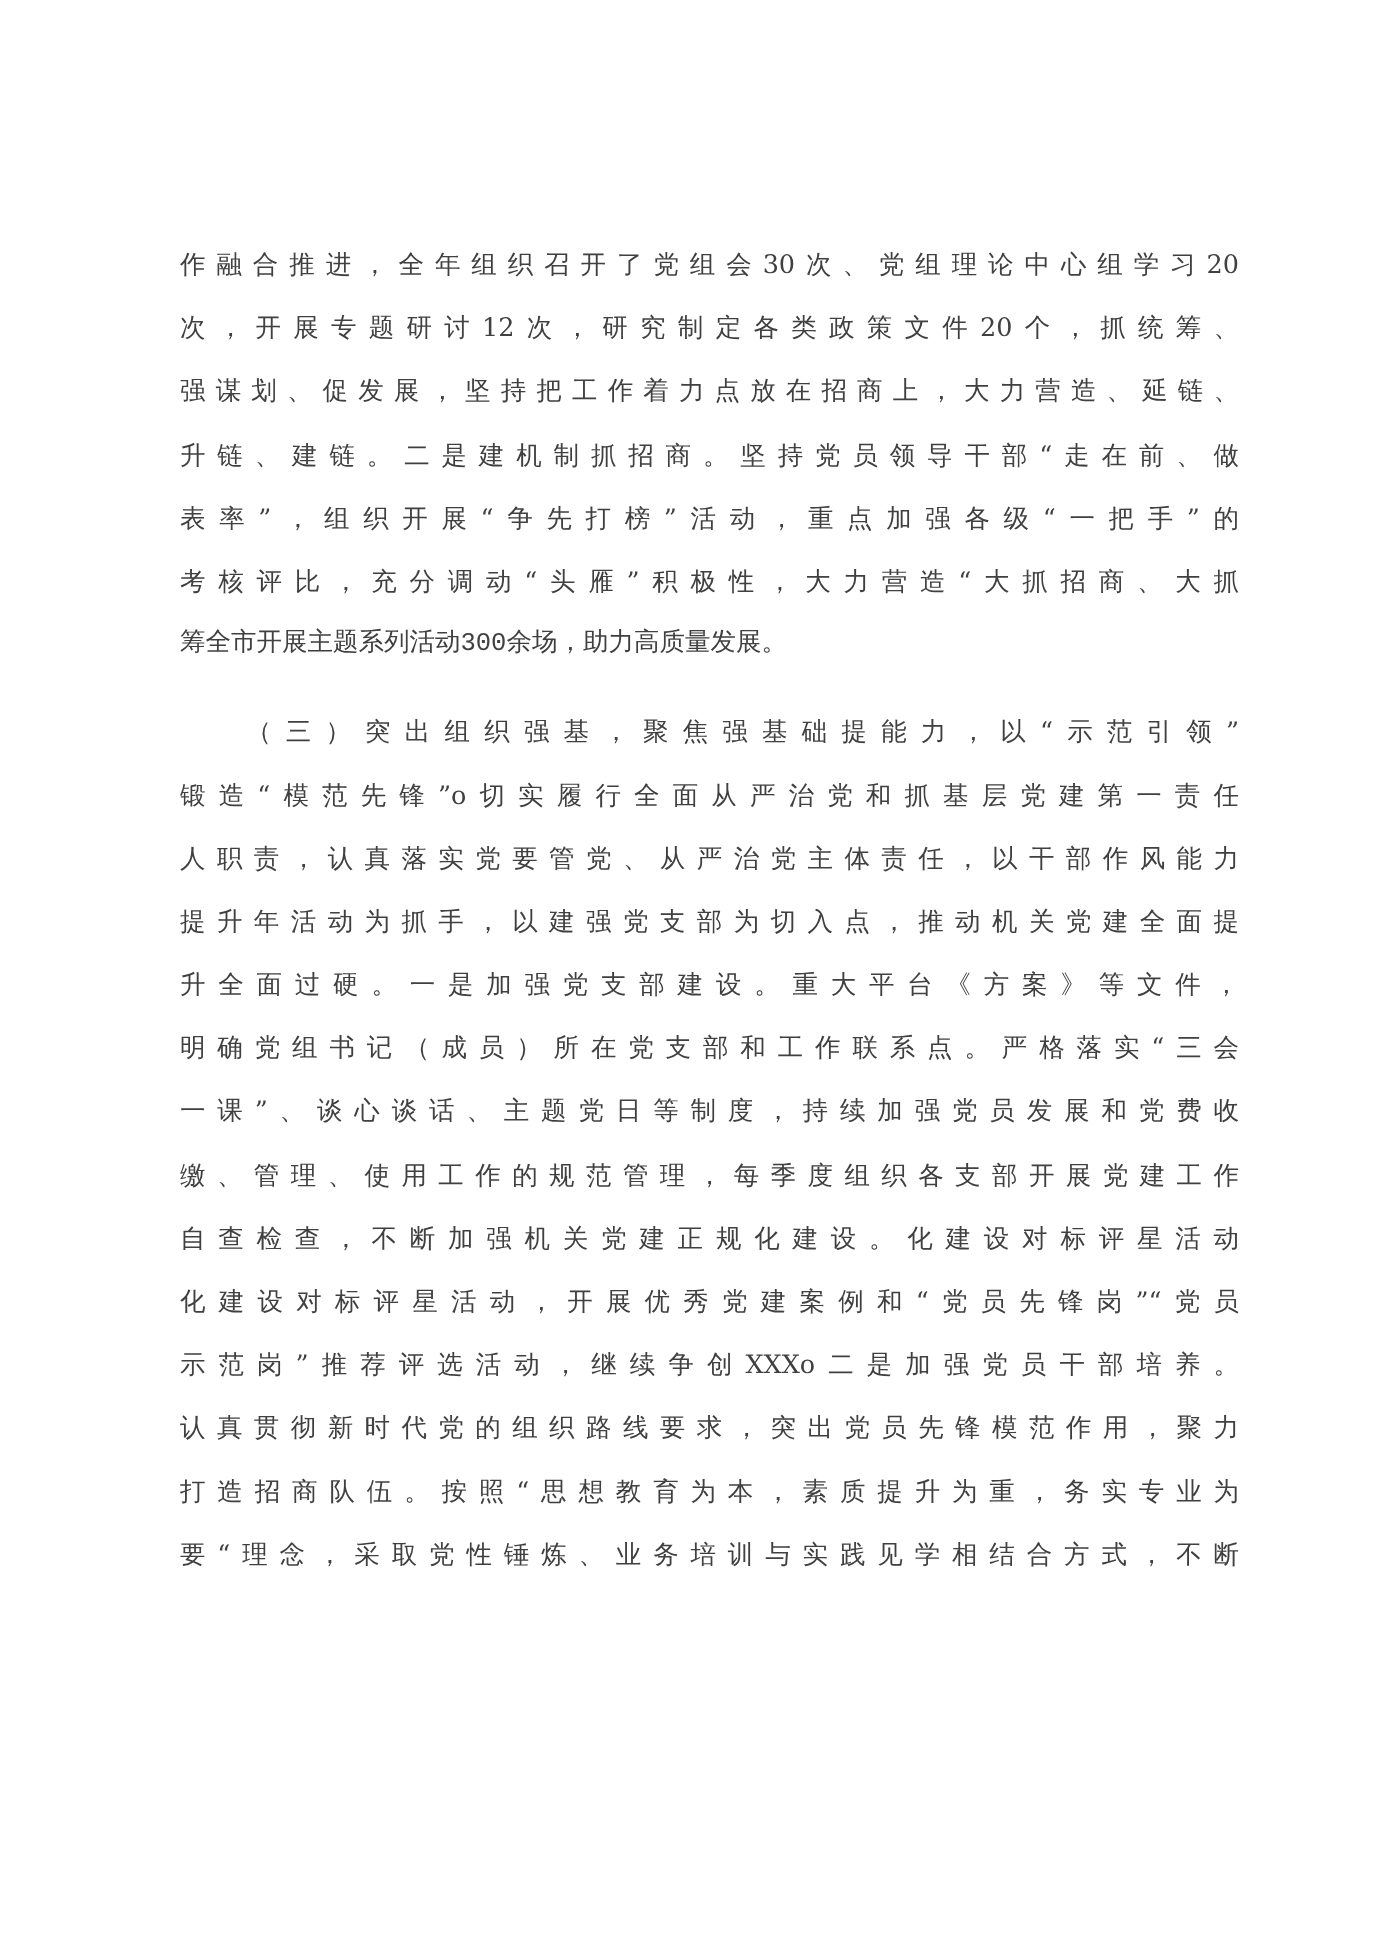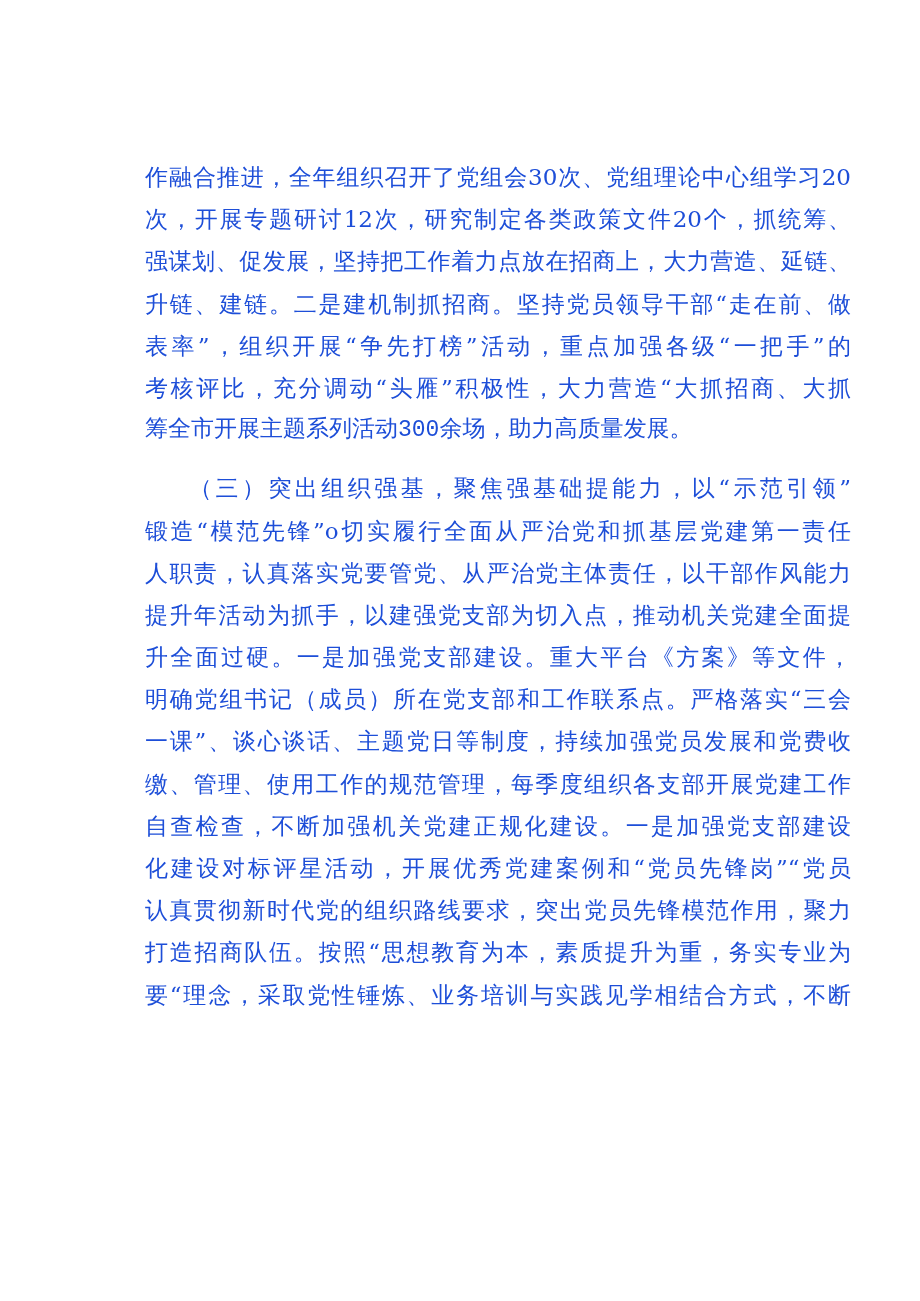--- a/index.html
+++ b/index.html
@@ -1,24 +1,24 @@
 <!DOCTYPE html>
 <html><head>
 <meta charset="utf-8">
 <style>
   html, body { margin: 0; padding: 0; background: #ffffff; }
   body { width: 920px; height: 1301px; position: relative; overflow: hidden; }
   .page {
     position: absolute;
-    left: 145px;
+    left: 120px;
     top: 156px;
     width: 706px;
-    color: #1d4ed8;
+    color: #404040;
     font-family: "DejaVu Serif", "Liberation Serif", serif;
-    font-size: 23px;
+    font-size: 17px;
   }
   .line {
     height: 42.2px;
     line-height: 42.2px;
     white-space: nowrap;
     text-align: justify;
     text-align-last: justify;
     display: block;
   }
   .line.last { text-align-last: left; font-family: Liberation Mono, monospace; }
@@ -40,19 +40,20 @@
   </div>
   <div class="para">
     <span class="line indent">（三）突出组织强基，聚焦强基础提能力，以“示范引领”</span>
     <span class="line">锻造“模范先锋”o切实履行全面从严治党和抓基层党建第一责任</span>
     <span class="line">人职责，认真落实党要管党、从严治党主体责任，以干部作风能力</span>
     <span class="line">提升年活动为抓手，以建强党支部为切入点，推动机关党建全面提</span>
     <span class="line">升全面过硬。一是加强党支部建设。重大平台《方案》等文件，</span>
     <span class="line">明确党组书记（成员）所在党支部和工作联系点。严格落实“三会</span>
     <span class="line">一课”、谈心谈话、主题党日等制度，持续加强党员发展和党费收</span>
     <span class="line">缴、管理、使用工作的规范管理，每季度组织各支部开展党建工作</span>
-    <span class="line">自查检查，不断加强机关党建正规化建设。一是加强党支部建设</span>
+    <span class="line">自查检查，不断加强机关党建正规化建设。化建设对标评星活动</span>
     <span class="line">化建设对标评星活动，开展优秀党建案例和“党员先锋岗”“党员</span>
+    <span class="line">示范岗”推荐评选活动，继续争创XXXo二是加强党员干部培养。</span>
     <span class="line">认真贯彻新时代党的组织路线要求，突出党员先锋模范作用，聚力</span>
     <span class="line">打造招商队伍。按照“思想教育为本，素质提升为重，务实专业为</span>
     <span class="line">要“理念，采取党性锤炼、业务培训与实践见学相结合方式，不断</span>
   </div>
 </div>
 
 </body></html>

